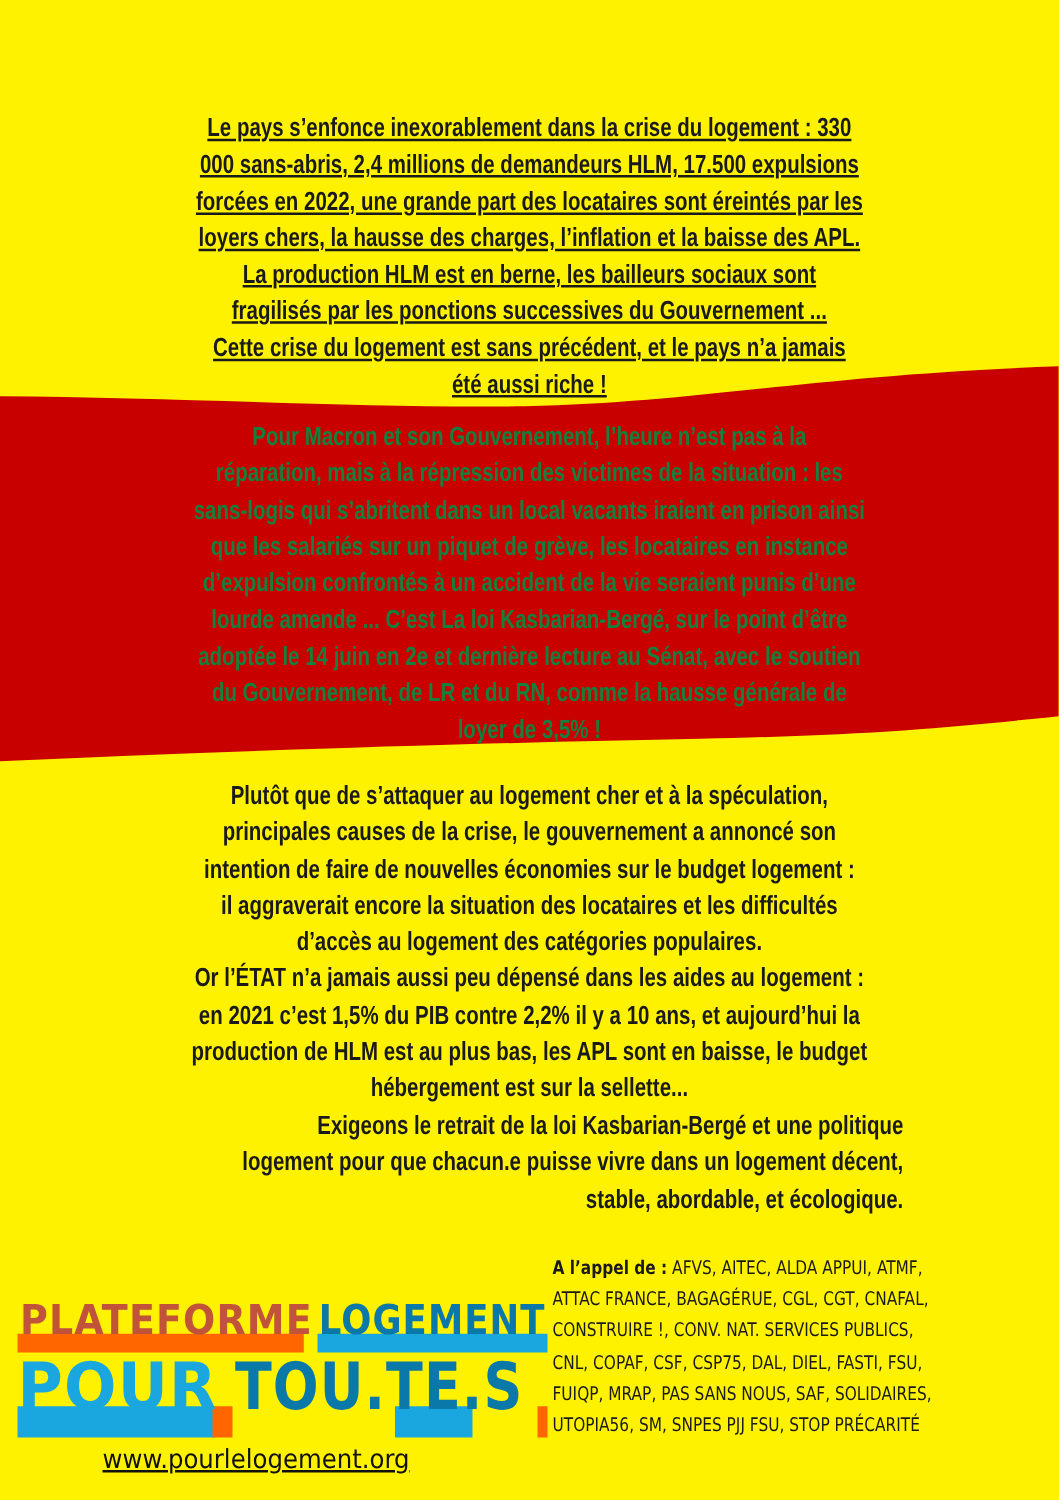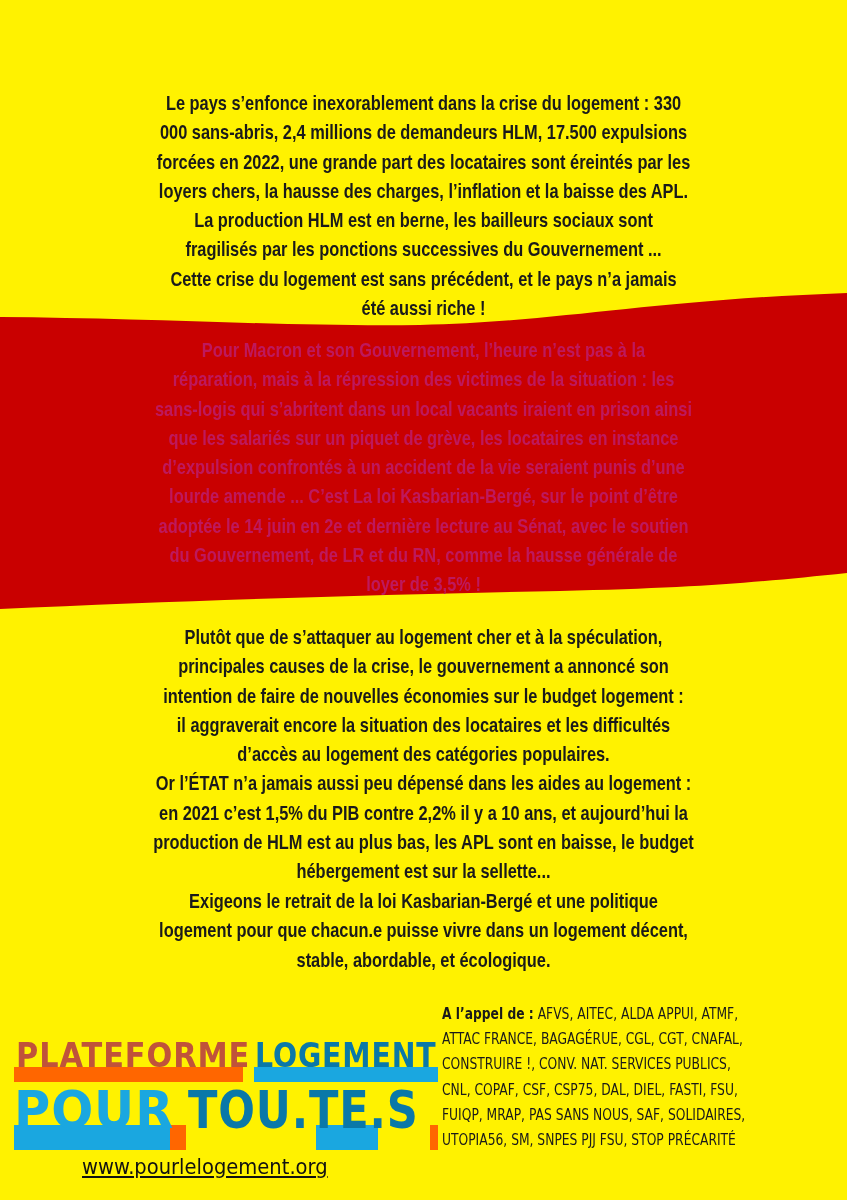--- a/index.html
+++ b/index.html
@@ -12,21 +12,21 @@
   .band-svg { position: absolute; left: 0; top: 0; width: 847px; height: 1200px; z-index: 0; }
   .para {
     position: absolute; left: 40px; width: 767px; z-index: 1;
     text-align: center; font-weight: bold;
     font-size: 21px; line-height: 29.3px;
   }
   .para .ln {
     display: block; white-space: nowrap;
     transform: scaleX(0.78); transform-origin: center;
   }
-  .para-red { color: #be185d; }
+  .para-red { color: #15803d; }
   .footer-box {
     position: absolute; left: 438px; top: 1034px; width: 409px; height: 160px;
     background: #fff200; z-index: 1;
   }
   .sponsors {
     position: absolute; left: 442px; top: 1002px; width: 405px; z-index: 2;
     font-family: "DejaVu Sans", sans-serif; font-size: 15px; line-height: 25.2px;
     color: #1a1a1a; text-align: justify;
   }
   .sponsors .ln { display: block; white-space: nowrap; transform: scaleX(0.82); transform-origin: left; }
@@ -44,21 +44,21 @@
   }
 </style>
 </head>
 <body>
 
 <svg class="band-svg" viewBox="0 0 847 1200" xmlns="http://www.w3.org/2000/svg">
   <path d="M0,317 C150,318 300,327 420,325 C560,322 650,300 847,293
            L847,573 C760,582 700,588 560,591 C400,594 200,600 0,609 Z" fill="#c90000"></path>
 </svg>
 
-<div class="para" style="top:88px;">
+<div class="para" style="top:88px;text-decoration:underline;">
   <span class="ln">Le pays s’enfonce inexorablement dans la crise du logement : 330</span>
   <span class="ln">000 sans-abris, 2,4 millions de demandeurs HLM, 17.500 expulsions</span>
   <span class="ln">forcées en 2022, une grande part des locataires sont éreintés par les</span>
   <span class="ln">loyers chers, la hausse des charges, l’inflation et la baisse des APL.</span>
   <span class="ln">La production HLM est en berne, les bailleurs sociaux sont</span>
   <span class="ln">fragilisés par les ponctions successives du Gouvernement ...</span>
   <span class="ln">Cette crise du logement est sans précédent, et le pays n’a jamais</span>
   <span class="ln">été aussi riche !</span>
 </div>
 
@@ -79,21 +79,21 @@
   <span class="ln">principales causes de la crise, le gouvernement a annoncé son</span>
   <span class="ln">intention de faire de nouvelles économies sur le budget logement :</span>
   <span class="ln">il aggraverait encore la situation des locataires et les difficultés</span>
   <span class="ln">d’accès au logement des catégories populaires.</span>
   <span class="ln">Or l’ÉTAT n’a jamais aussi peu dépensé dans les aides au logement :</span>
   <span class="ln">en 2021 c’est 1,5% du PIB contre 2,2% il y a 10 ans, et aujourd’hui la</span>
   <span class="ln">production de HLM est au plus bas, les APL sont en baisse, le budget</span>
   <span class="ln">hébergement est sur la sellette...</span>
 </div>
 
-<div class="para" style="top:886px;">
+<div class="para" style="top:886px;text-align:right;">
   <span class="ln">Exigeons le retrait de la loi Kasbarian-Bergé et une politique</span>
   <span class="ln">logement pour que chacun.e puisse vivre dans un logement décent,</span>
   <span class="ln">stable, abordable, et écologique.</span>
 </div>
 
 <div class="logo">
 
   <div class="bar" style="left:2px; top:37px; width:229px; height:15px; background:#ff6600;"></div>
   <div class="bar" style="left:242px; top:37px; width:191px; height:15px; background:#1aa7e0;"></div>
   <div class="bar" style="left:2px; top:95px; width:158px; height:25px; background:#1aa7e0;"></div>

